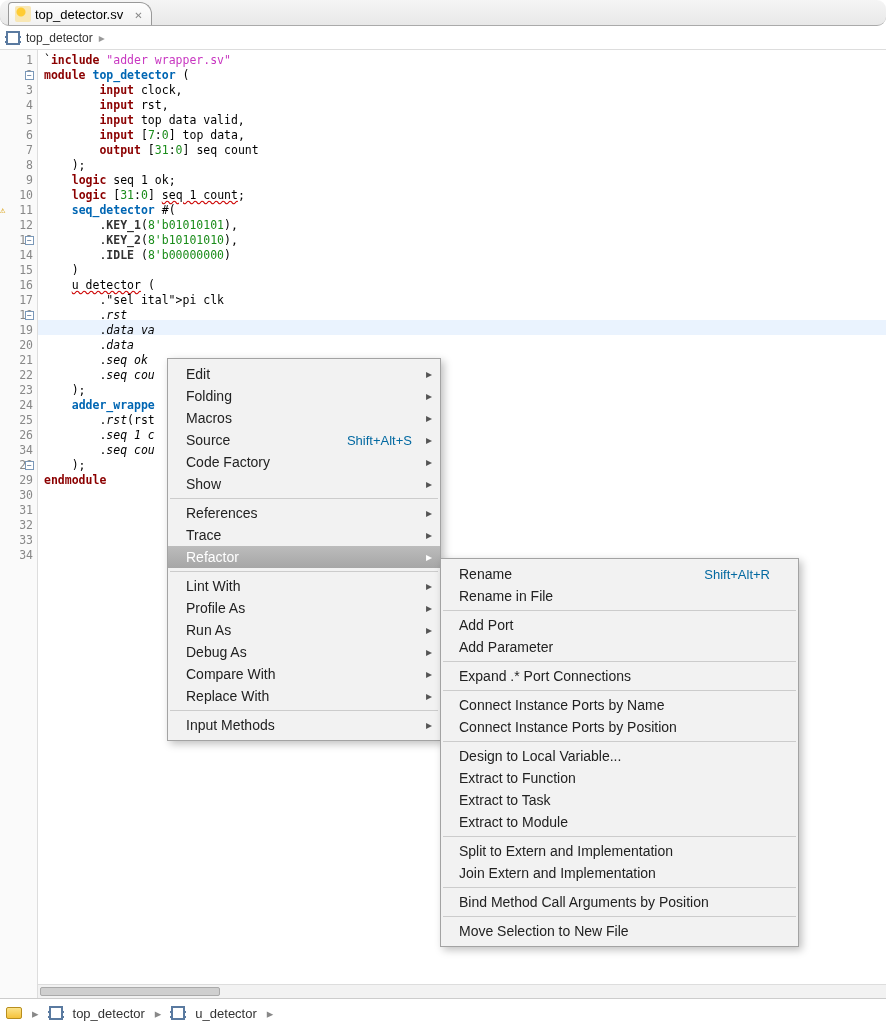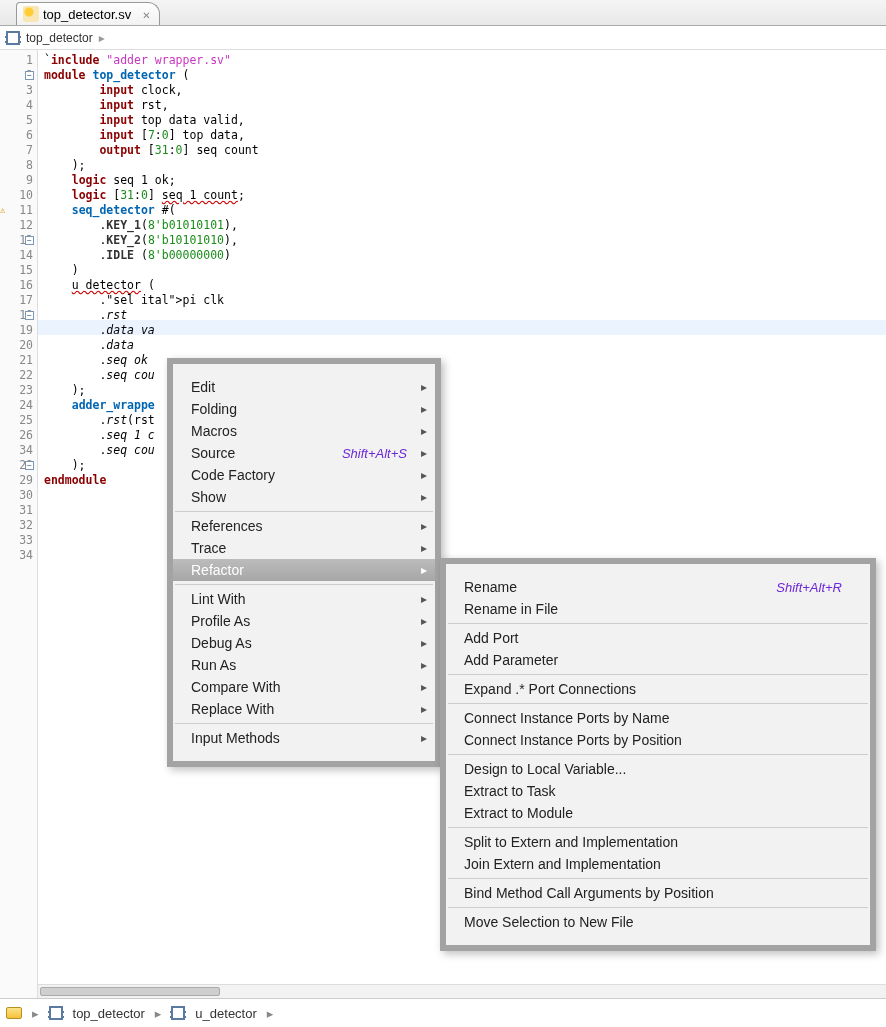--- a/index.html
+++ b/index.html
@@ -14,21 +14,22 @@
       position: relative;
     }
 
     
     .tabbar {
       height: 26px;
       background: linear-gradient(#f5f5f5, #e8e8e8);
       border-bottom: 1px solid #aaa;
       display: flex;
       align-items: flex-end;
-      padding-left: 16px;
+      padding-left: 8px;
+      border-radius: 9px;
     }
     .tab {
       background: linear-gradient(#fefefe, #f2f2f2);
       border: 1px solid #999;
       border-bottom: none;
       border-top-left-radius: 4px;
       border-top-right-radius: 12px;
       padding: 3px 28px 3px 6px;
       display: flex;
       align-items: center;
@@ -161,23 +162,23 @@
       background:linear-gradient(#fbe38a,#f5c23a);
       border:1px solid #b88e1e; border-radius:2px;
       position:relative;
     }
     .breadcrumb .chev { color:#888; }
 
     
     .menu {
       position:absolute;
       background:#f2f2f2;
-      border:6px solid #a3a3a3;
+      border:1px solid #a3a3a3;
       box-shadow: 3px 3px 8px rgba(0,0,0,.25);
-      padding: 12px 0;
+      padding: 4px 0;
       font-size: 14px;
       color:#222;
     }
     .menu .sep { height:1px; background:#ccc; margin:3px 2px; }
     .menu .item {
       padding: 3px 28px 3px 18px;
       display:flex;
       justify-content:space-between;
       align-items:center;
       gap: 30px;
@@ -185,24 +186,24 @@
       position:relative;
     }
     .menu .item.has-sub::after {
       content:"▸"; font-size:12px; position:absolute; right:8px; color:#555;
     }
     .menu .item.sel {
       background: linear-gradient(#bcbcbc,#a6a6a6);
       color:#fff;
     }
     .menu .item.sel.has-sub::after { color:#fff; }
-    .menu .shortcut { color:#6d28d9; font-size:13px;font-style:italic; }
+    .menu .shortcut { color:#0369a1; font-size:13px; }
 
     #menu1 { left:167px; top:358px; width:274px; }
-    #menu2 { left:440px; top:558px; width:436px; }
+    #menu2 { left:440px; top:558px; width:359px; }
 
   </style>
 </head>
 <body>
 
 <div class="tabbar">
   <div class="tab">
     <span class="icon"></span>
     <span>top_detector.sv</span>
     <span class="tab-close"></span>
@@ -300,24 +301,24 @@
       <span>Refactor</span>
     </div>
     <div class="sep"></div>
     <div class="item has-sub">
       <span>Lint With</span>
     </div>
     <div class="item has-sub">
       <span>Profile As</span>
     </div>
     <div class="item has-sub">
+      <span>Run As</span>
+    </div>
+    <div class="item has-sub">
       <span>Debug As</span>
-    </div>
-    <div class="item has-sub">
-      <span>Run As</span>
     </div>
     <div class="item has-sub">
       <span>Compare With</span>
     </div>
     <div class="item has-sub">
       <span>Replace With</span>
     </div>
     <div class="sep"></div>
     <div class="item has-sub">
       <span>Input Methods</span>
@@ -348,20 +349,23 @@
       <span>Connect Instance Ports by Name</span>
     </div>
     <div class="item">
       <span>Connect Instance Ports by Position</span>
     </div>
     <div class="sep"></div>
     <div class="item">
       <span>Design to Local Variable...</span>
     </div>
     <div class="item">
+      <span>Extract to Function</span>
+    </div>
+    <div class="item">
       <span>Extract to Task</span>
     </div>
     <div class="item">
       <span>Extract to Module</span>
     </div>
     <div class="sep"></div>
     <div class="item">
       <span>Split to Extern and Implementation</span>
     </div>
     <div class="item">

